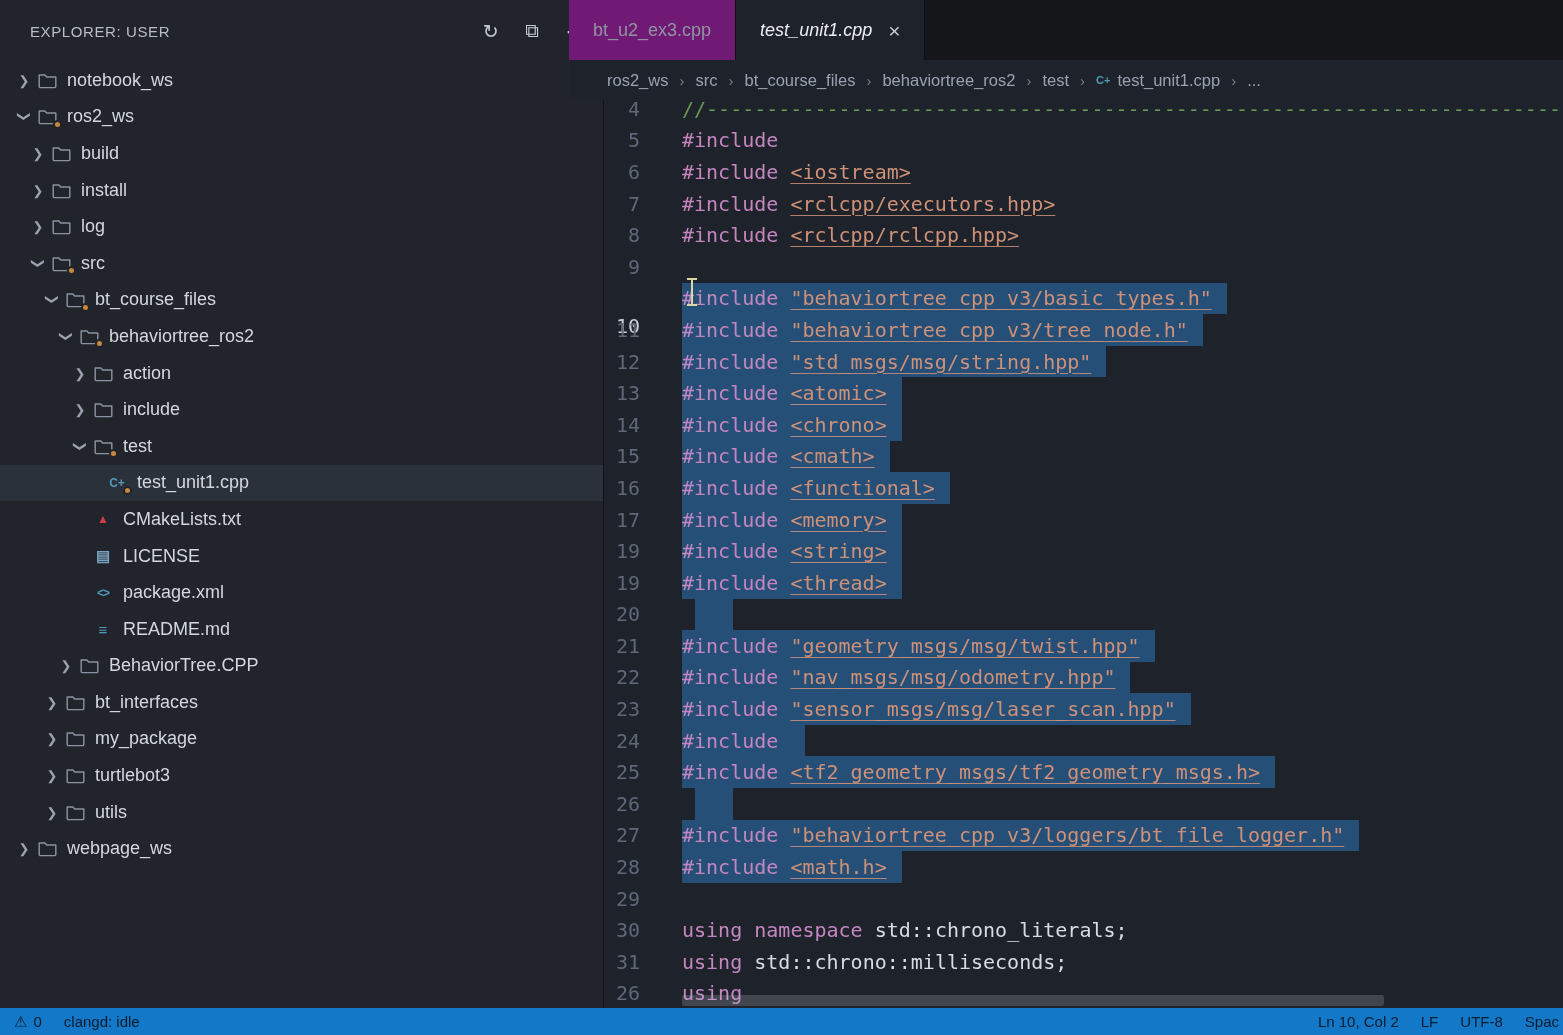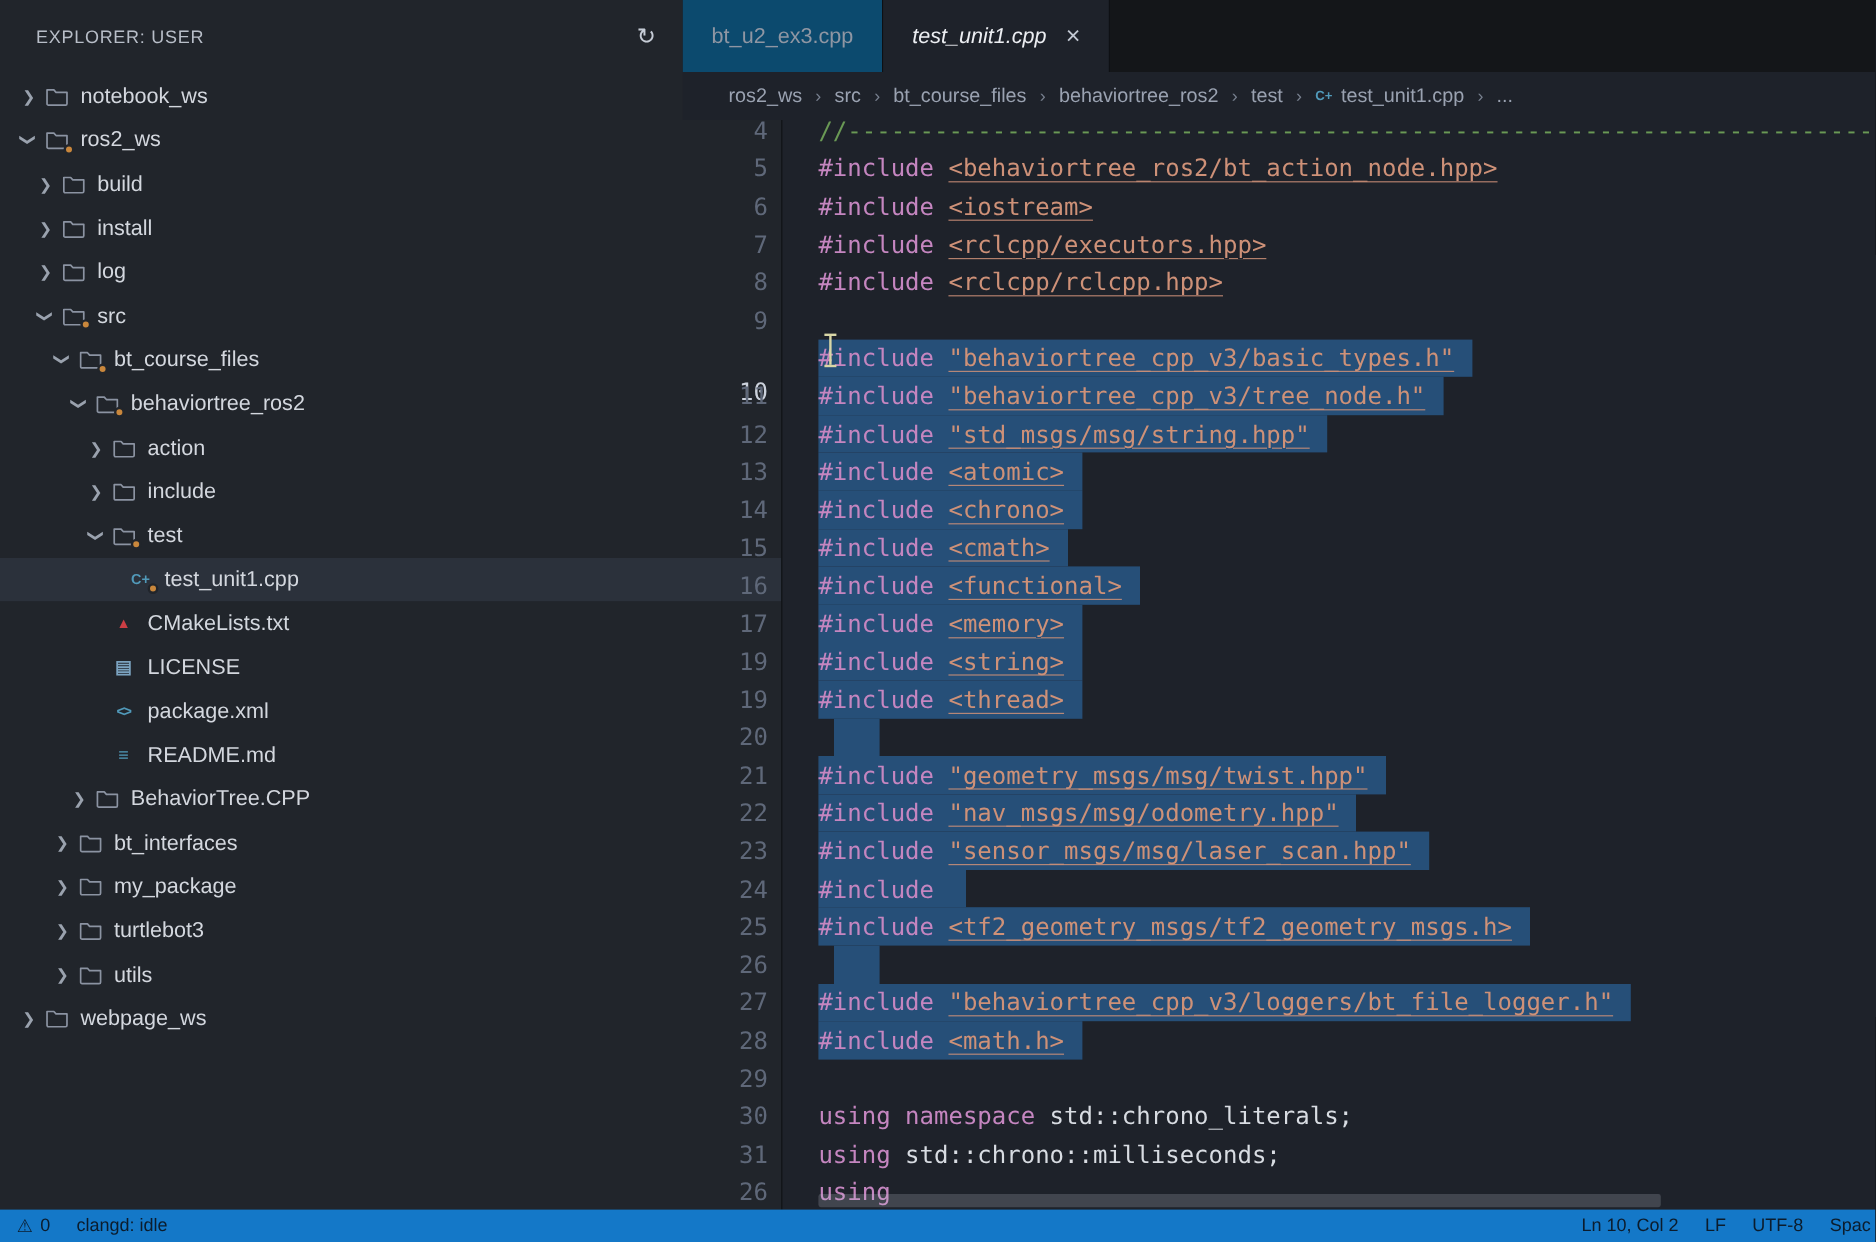--- a/index.html
+++ b/index.html
@@ -4,21 +4,21 @@
 <style>
   * { margin:0; padding:0; box-sizing:border-box; }
   html,body { background:#14161a; }
   .app {
     position:relative; width:1563px; height:1035px; overflow:hidden;
     background:#1e222a; font-family:"Liberation Sans", sans-serif;
     -webkit-font-smoothing:antialiased;
   }
 
   
-  .sidebar { position:absolute; left:0; top:0; width:652px; bottom:27px;
+  .sidebar { position:absolute; left:0; top:0; width:604px; bottom:27px;
     background:#21252b; border-right:1px solid #101216; overflow:hidden; }
   .sb-header { height:62px; display:flex; align-items:center; justify-content:space-between;
     padding:0 18px 0 30px; color:#b8bec8; font-size:15px; letter-spacing:.6px; }
   .sb-actions { display:flex; gap:26px; font-size:19px; color:#c6ccd6; }
   .sb-actions span { cursor:pointer; }
 
   .tree-row { height:36.6px; display:flex; align-items:center; font-size:18px;
     color:#d3d7de; cursor:pointer; white-space:nowrap; }
   .tree-row.selected { background:#2b313b; }
   .chev { width:24px; flex:none; font-size:13px; color:#9aa2ae;
@@ -31,21 +31,21 @@
   .badge { font-weight:bold; font-size:12px; font-family:"Liberation Sans",sans-serif; }
   .b-cpp { color:#519aba; }
   .b-cmake { color:#cc3e44; font-size:12px; }
   .b-license { color:#7ba3c0; font-size:15px; }
   .b-xml { color:#519aba; font-size:12px; letter-spacing:-1px; }
   .b-md { color:#519aba; font-size:15px; }
 
   
   .tabbar { position:absolute; left:569px; top:0; right:0; height:60px;
     background:#141619; display:flex; align-items:stretch; }
-  .tab { display:flex; align-items:center; padding:0 24px; background:#0c4a6e;
+  .tab { display:flex; align-items:center; padding:0 24px; background:#701a75;
     border-right:1px solid #0e1014; color:#8f96a3; font-size:18px; gap:16px; cursor:pointer; }
   .tab.active { background:#1e222a; color:#eceef2; }
   .tab-label.preview { font-style:italic; }
   .tab-close { font-size:21px; color:#c3c9d3; line-height:1; }
 
   
   .breadcrumb { position:absolute; left:569px; top:60px; right:0; height:40px;
     background:#1e222a; display:flex; align-items:center; padding-left:38px;
     color:#9aa2b1; font-size:16.5px; gap:11px; white-space:nowrap; }
   .bc-sep { color:#78808f; font-size:15px; }
@@ -339,21 +339,21 @@
       </span>
       <span class="bc-sep">›</span>
       <span class="bc-item">
         <span>...</span>
       </span>
     </div>
 
   <div class="editor">
     <div class="code-lines" id="code-lines">
         <div class="code-row"><span class="gutter">4</span><span class="lcontent"><span class="linner"><span class="tok-cm">//------------------------------------------------------------------------------------------</span></span></span></div>
-        <div class="code-row"><span class="gutter">5</span><span class="lcontent"><span class="linner"><span class="tok-pp">#include </span><span class="tok-inc">&lt;behaviortree_ros2/bt_action_node.hpp&gt;</span></span></span></div>
+        <div class="code-row"><span class="gutter">5</span><span class="lcontent"><span class="linner"><span class="tok-pp">#include </span></span></span></div>
         <div class="code-row"><span class="gutter">6</span><span class="lcontent"><span class="linner"><span class="tok-pp">#include </span><span class="tok-inc">&lt;iostream&gt;</span></span></span></div>
         <div class="code-row"><span class="gutter">7</span><span class="lcontent"><span class="linner"><span class="tok-pp">#include </span><span class="tok-inc">&lt;rclcpp/executors.hpp&gt;</span></span></span></div>
         <div class="code-row"><span class="gutter">8</span><span class="lcontent"><span class="linner"><span class="tok-pp">#include </span><span class="tok-inc">&lt;rclcpp/rclcpp.hpp&gt;</span></span></span></div>
         <div class="code-row"><span class="gutter">9</span><span class="lcontent"></span></div>
         <div class="code-row"><span class="gutter cur">10</span><span class="lcontent"><span class="linner sel"><span class="tok-pp">#include </span><span class="tok-inc">"behaviortree_cpp_v3/basic_types.h"</span></span></span></div>
         <div class="code-row"><span class="gutter">11</span><span class="lcontent"><span class="linner sel"><span class="tok-pp">#include </span><span class="tok-inc">"behaviortree_cpp_v3/tree_node.h"</span></span></span></div>
         <div class="code-row"><span class="gutter">12</span><span class="lcontent"><span class="linner sel"><span class="tok-pp">#include </span><span class="tok-inc">"std_msgs/msg/string.hpp"</span></span></span></div>
         <div class="code-row"><span class="gutter">13</span><span class="lcontent"><span class="linner sel"><span class="tok-pp">#include </span><span class="tok-inc">&lt;atomic&gt;</span></span></span></div>
         <div class="code-row"><span class="gutter">14</span><span class="lcontent"><span class="linner sel"><span class="tok-pp">#include </span><span class="tok-inc">&lt;chrono&gt;</span></span></span></div>
         <div class="code-row"><span class="gutter">15</span><span class="lcontent"><span class="linner sel"><span class="tok-pp">#include </span><span class="tok-inc">&lt;cmath&gt;</span></span></span></div>

